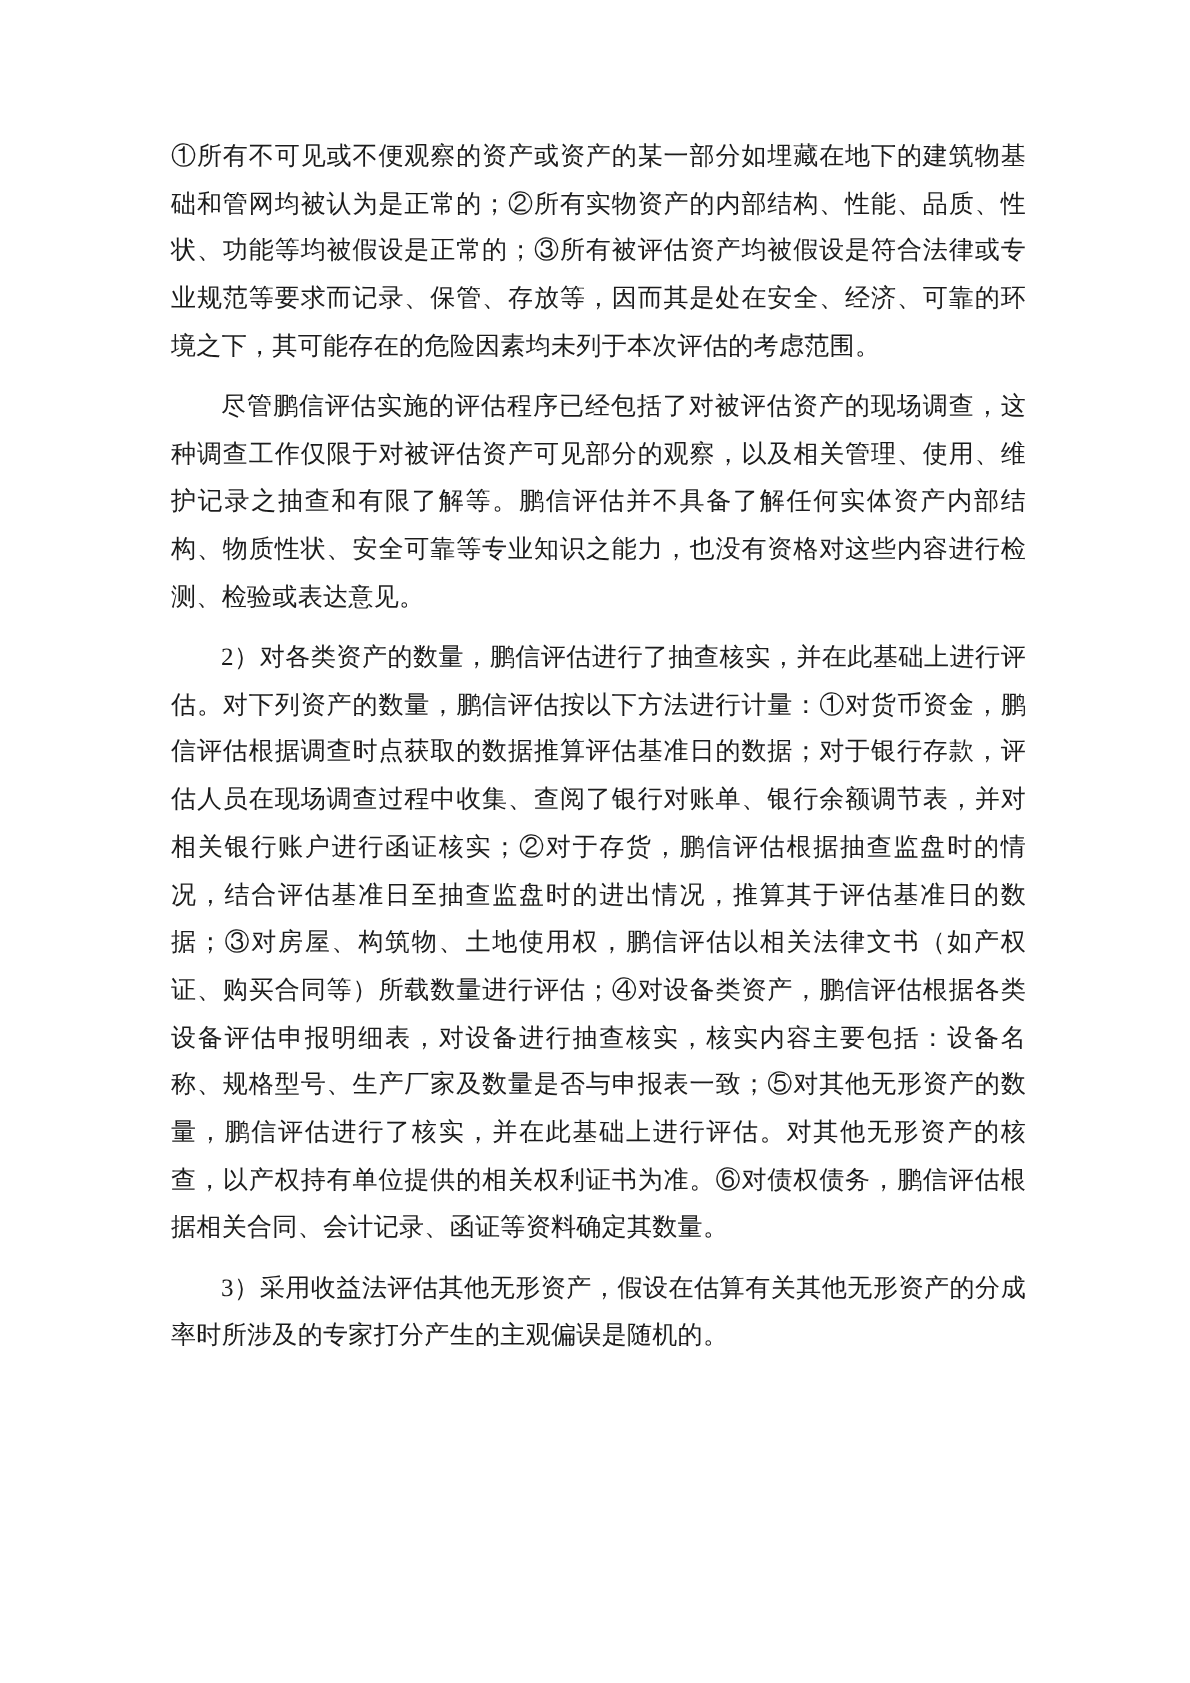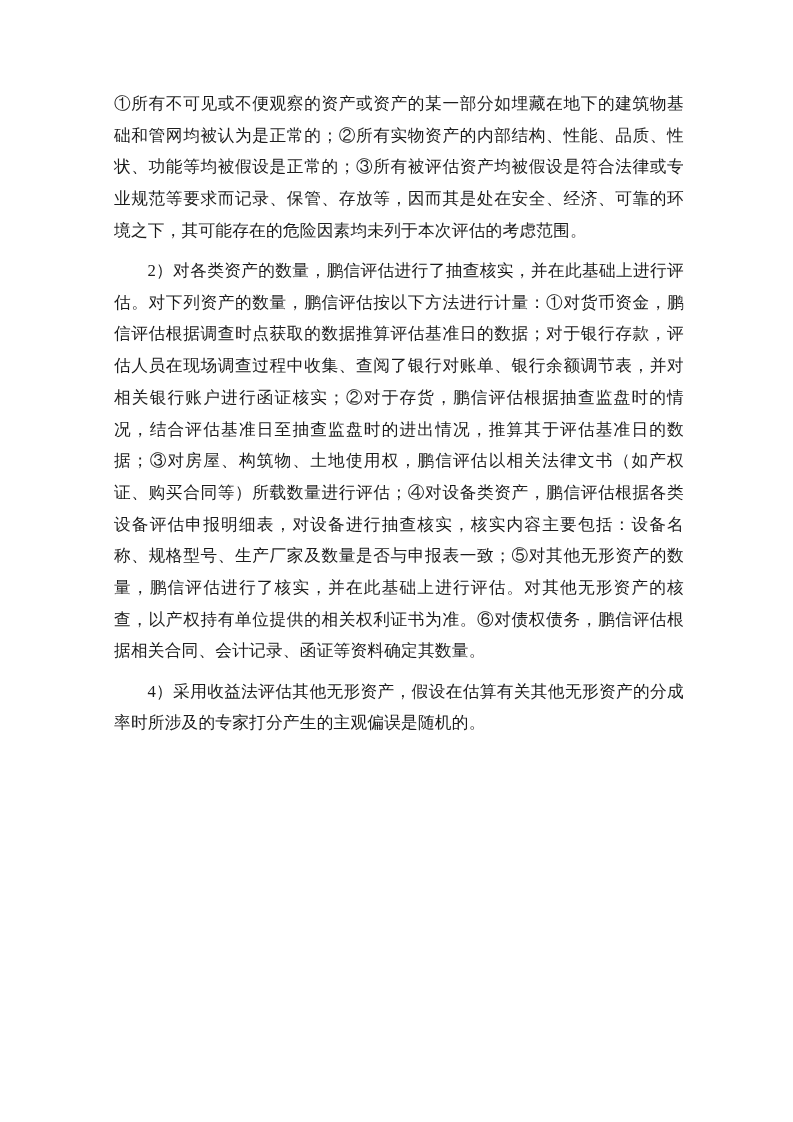--- a/index.html
+++ b/index.html
@@ -42,17 +42,18 @@
     line-height: 20px;
     color: #0f766e;
   }
 </style>
 </head>
 <body>
 
 <div class="page">
   <div class="content">
     <p>①所有不可见或不便观察的资产或资产的某一部分如埋藏在地下的建筑物基础和管网均被认为是正常的；②所有实物资产的内部结构、性能、品质、性状、功能等均被假设是正常的；③所有被评估资产均被假设是符合法律或专业规范等要求而记录、保管、存放等，因而其是处在安全、经济、可靠的环境之下，其可能存在的危险因素均未列于本次评估的考虑范围。</p>
+    <p class="indent">尽管鹏信评估实施的评估程序已经包括了对被评估资产的现场调查，这种调查工作仅限于对被评估资产可见部分的观察，以及相关管理、使用、维护记录之抽查和有限了解等。鹏信评估并不具备了解任何实体资产内部结构、物质性状、安全可靠等专业知识之能力，也没有资格对这些内容进行检测、检验或表达意见。</p>
     <p class="indent">2）对各类资产的数量，鹏信评估进行了抽查核实，并在此基础上进行评估。对下列资产的数量，鹏信评估按以下方法进行计量：①对货币资金，鹏信评估根据调查时点获取的数据推算评估基准日的数据；对于银行存款，评估人员在现场调查过程中收集、查阅了银行对账单、银行余额调节表，并对相关银行账户进行函证核实；②对于存货，鹏信评估根据抽查监盘时的情况，结合评估基准日至抽查监盘时的进出情况，推算其于评估基准日的数据；③对房屋、构筑物、土地使用权，鹏信评估以相关法律文书（如产权证、购买合同等）所载数量进行评估；④对设备类资产，鹏信评估根据各类设备评估申报明细表，对设备进行抽查核实，核实内容主要包括：设备名称、规格型号、生产厂家及数量是否与申报表一致；⑤对其他无形资产的数量，鹏信评估进行了核实，并在此基础上进行评估。对其他无形资产的核查，以产权持有单位提供的相关权利证书为准。⑥对债权债务，鹏信评估根据相关合同、会计记录、函证等资料确定其数量。</p>
-    <p class="indent">4）采用收益法评估其他无形资产，假设在估算有关其他无形资产的分成率时所涉及的专家打分产生的主观偏误是随机的。</p>
+    <p class="indent">3）采用收益法评估其他无形资产，假设在估算有关其他无形资产的分成率时所涉及的专家打分产生的主观偏误是随机的。</p>
   </div>
   <div class="page-number">177</div>
 </div>
 
 </body></html>

